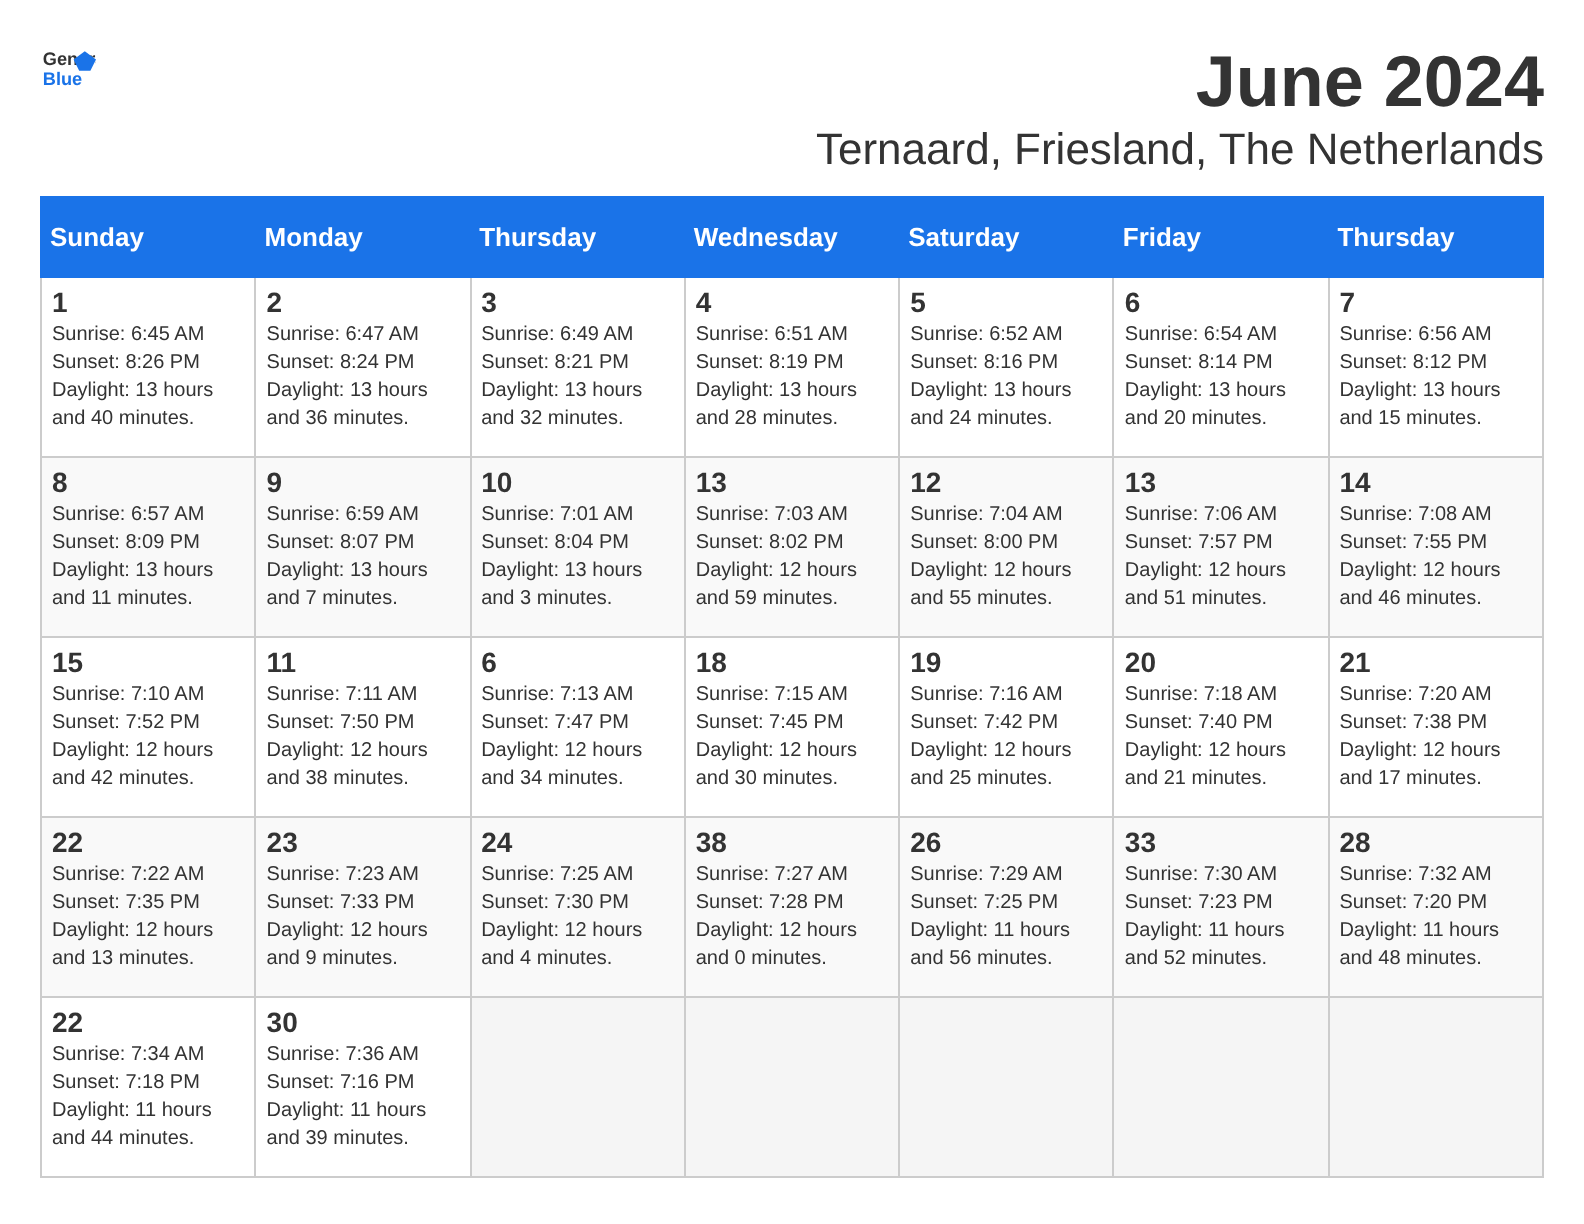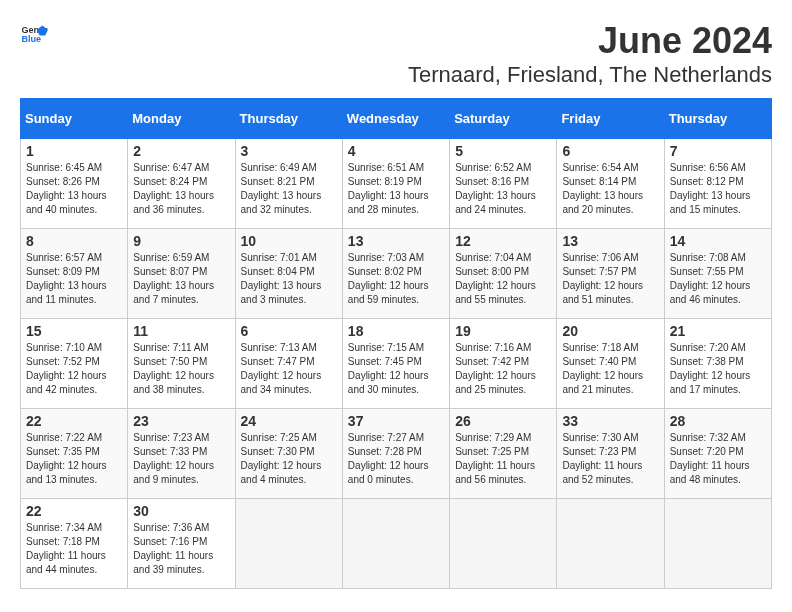--- a/index.html
+++ b/index.html
@@ -302,21 +302,21 @@
       </td>
         <td>
         <span class="day-number">24</span>
         <div class="day-info">
           Sunrise: 7:25 AM<br>
           Sunset: 7:30 PM<br>
           Daylight: 12 hours and 4 minutes.
         </div>
       </td>
         <td>
-        <span class="day-number">37</span>
+        <span class="day-number">38</span>
         <div class="day-info">
           Sunrise: 7:27 AM<br>
           Sunset: 7:28 PM<br>
           Daylight: 12 hours and 0 minutes.
         </div>
       </td>
         <td>
         <span class="day-number">26</span>
         <div class="day-info">
           Sunrise: 7:29 AM<br>

